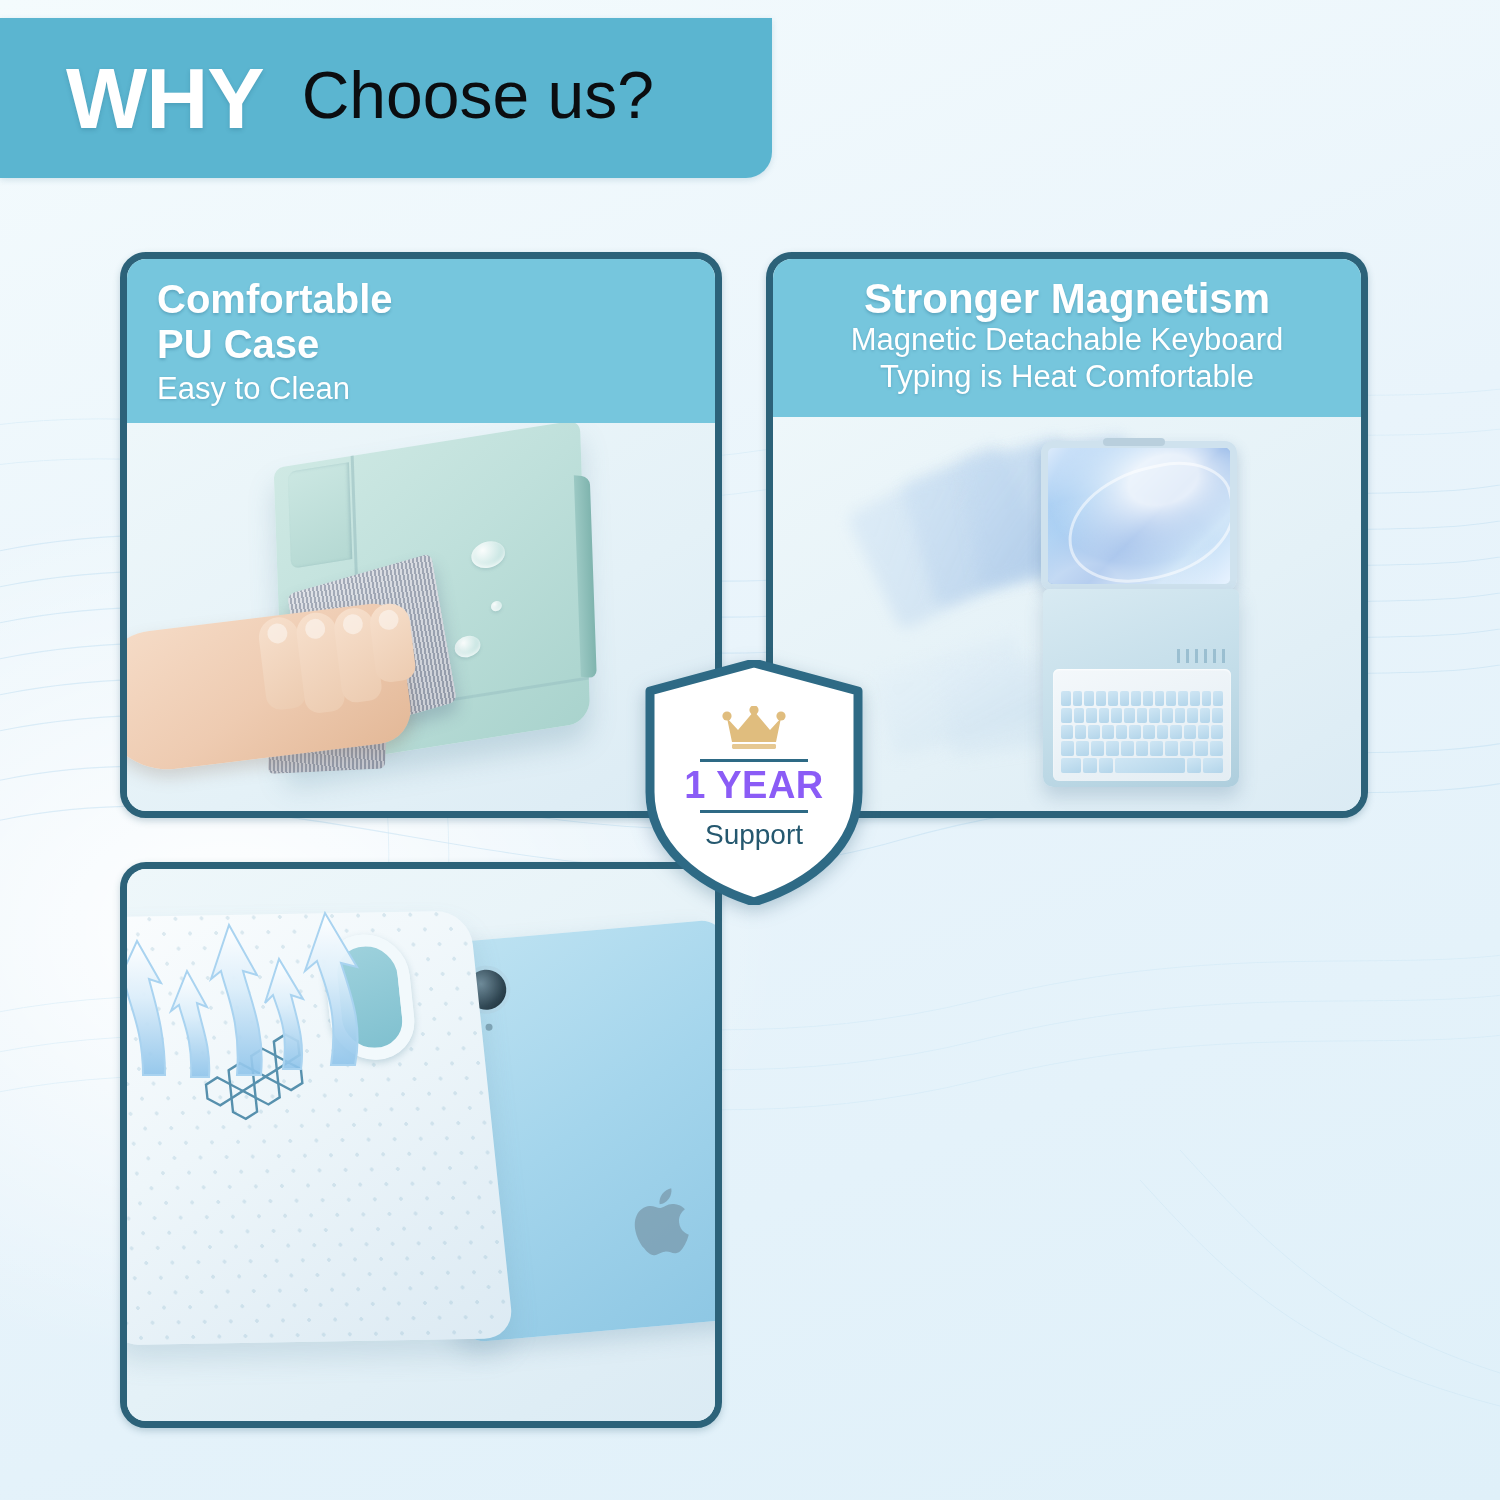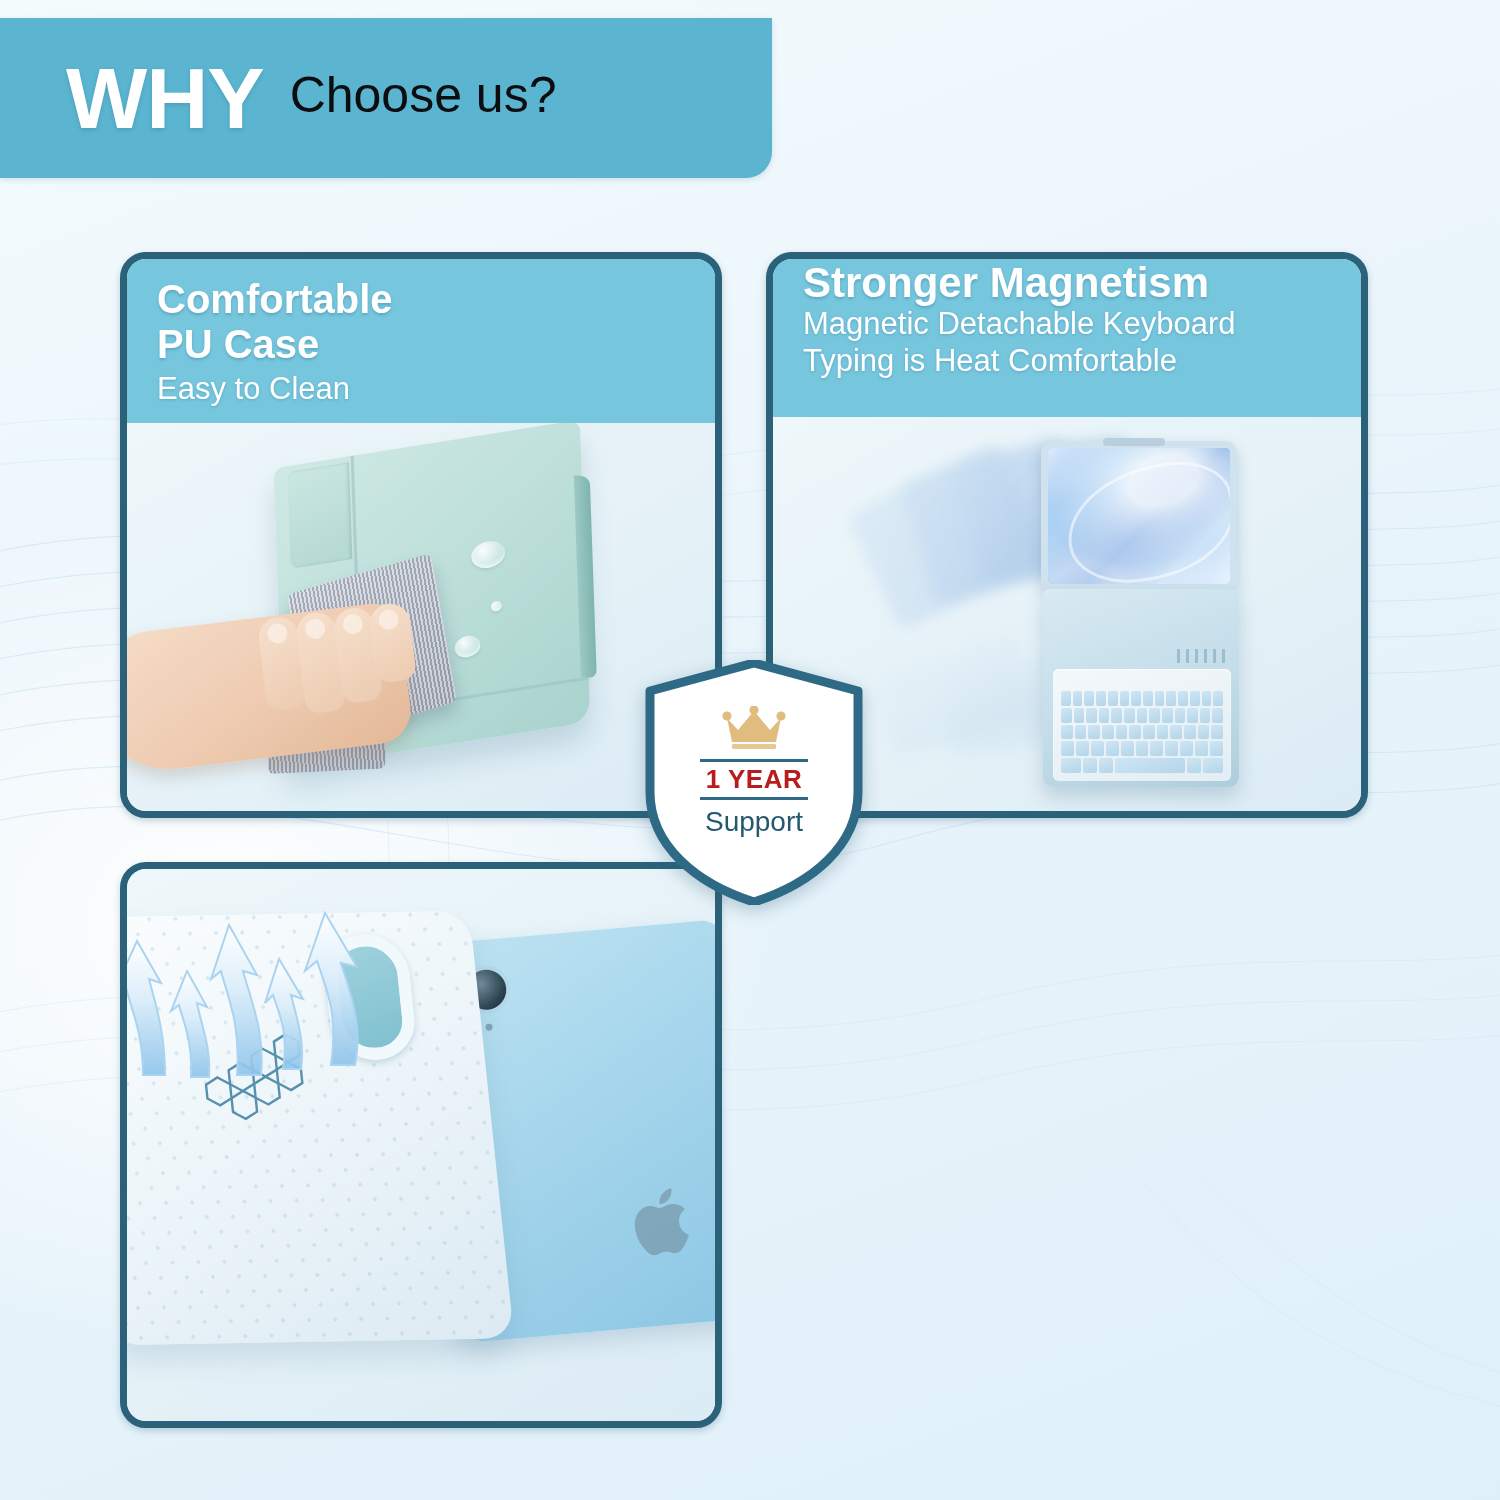--- a/index.html
+++ b/index.html
@@ -29,22 +29,22 @@
     display:flex; align-items:center;
     padding-left:66px;
     box-shadow:0 2px 6px rgba(60,120,150,.18);
   }
   .banner-why {
     color:#ffffff; font-weight:bold; font-size:86px;
     letter-spacing:-1px; line-height:1;
     text-shadow:0 2px 4px rgba(30,90,120,.25);
   }
   .banner-rest {
-    color:#0b0d10; font-size:50px; line-height:1;
-    margin-left:26px; padding-bottom:6px;
+    color:#0b0d10; font-size:66px; line-height:1;
+    margin-left:38px; padding-bottom:6px;
   }
 
   
   .grid {
     position:absolute;
     left:120px; top:252px;
     width:1260px; height:1160px;
     display:grid;
     grid-template-columns:602px 602px;
     grid-template-rows:566px 566px;
@@ -62,21 +62,21 @@
   .card.bottom { flex-direction:column-reverse; }
 
   .cap {
     background:#76c6dd;
     flex:0 0 auto;
     padding:18px 30px 16px 30px;
     position:relative;
     z-index:3;
   }
   .cap.c1 { min-height:158px; }
-  .cap.c2 { min-height:158px; text-align:left; padding-top:0; }
+  .cap.c2 { min-height:158px; text-align:center; padding-top:16px; }
   .cap.c3 { min-height:140px; text-align:center; padding-top:22px; }
   .cap.c4 { min-height:158px; text-align:center; padding-top:18px; }
 
   .cap-title {
     color:#ffffff; font-weight:bold; font-size:40px; line-height:1.12;
     text-shadow:0 2px 3px rgba(35,95,125,.30);
   }
   .cap-title.big { font-size:42px; }
   .cap-sub {
     color:#ffffff; font-size:31px; line-height:1.18;
@@ -337,21 +337,21 @@
   }
   .badge-txt {
     position:absolute; inset:0; z-index:2;
     display:flex; flex-direction:column; align-items:center;
     pointer-events:none;
   }
   .crown { margin-top:46px; width:66px; height:44px; }
   .rule { width:108px; height:3px; background:#2e6a85; margin:9px 0 4px; }
   .rule.b { margin:4px 0 7px; }
   .badge-year {
-    color:#b91c1c; font-weight:bold; font-size:26px; line-height:1.05;
+    color:#8b5cf6; font-weight:bold; font-size:38px; line-height:1.05;
     letter-spacing:.5px;
   }
   .badge-support { color:#25586f; font-size:28px; line-height:1.05; }
 </style>
 </head>
 <body>
 
 <div class="bg">
   <svg class="bg-waves" viewBox="0 0 1500 1500" preserveAspectRatio="none">
     <g fill="none" stroke="#bcdcf0" stroke-width="1.1" opacity="0.55">

